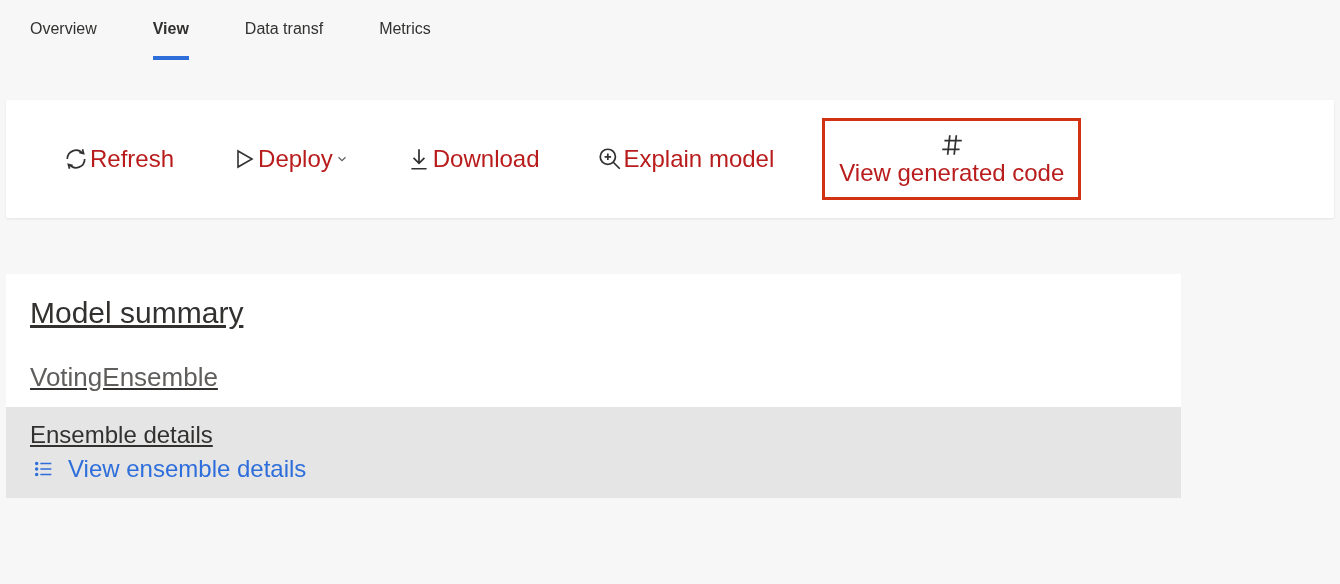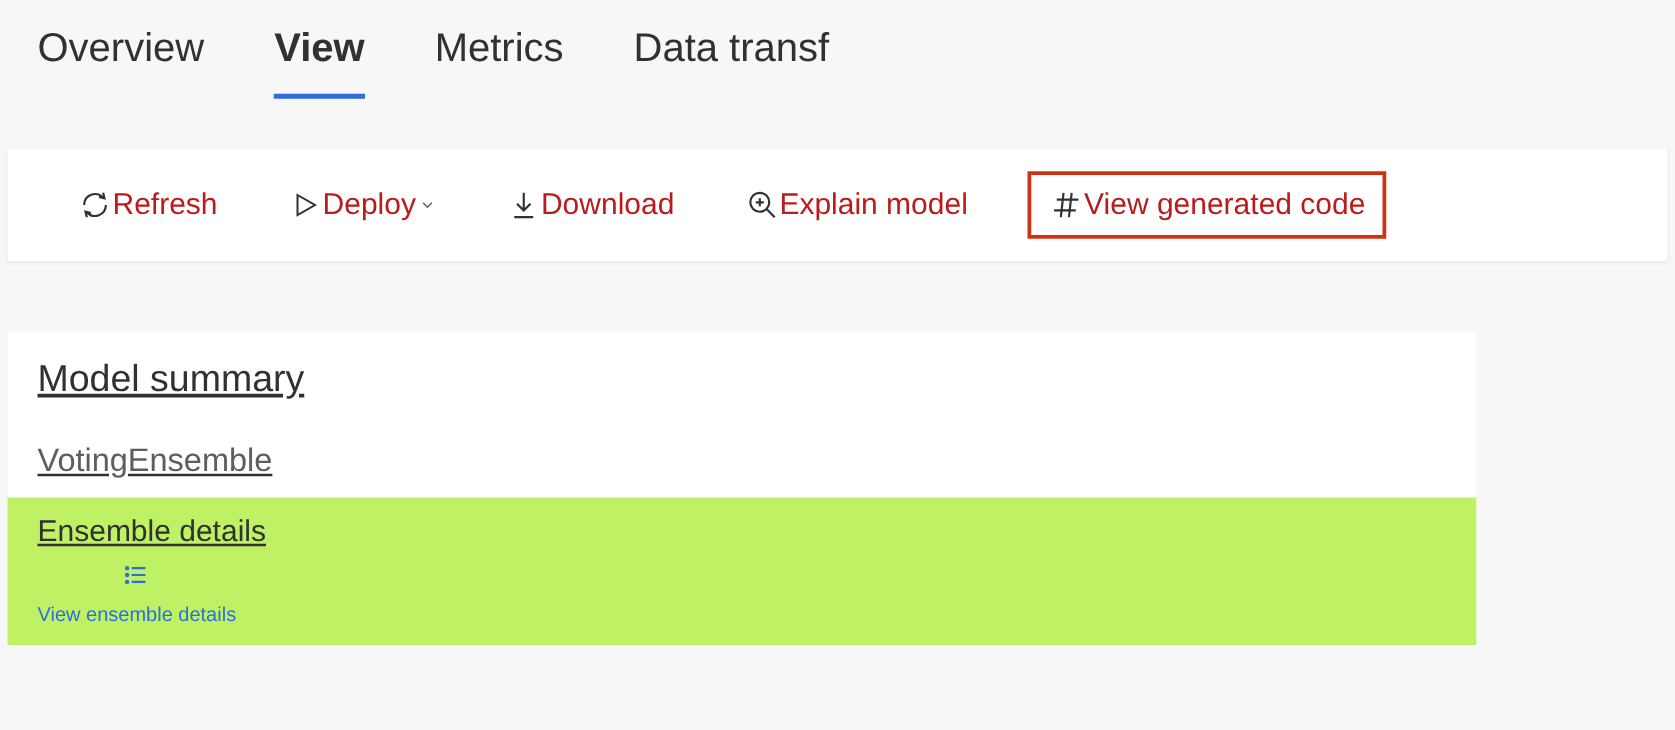--- a/index.html
+++ b/index.html
@@ -15,21 +15,21 @@
       height: 584px;
       overflow: hidden;
     }
     .tab-bar {
       display: flex;
       gap: 56px;
       padding: 20px 30px 0 30px;
       background: #f7f7f7;
     }
     .tab {
-      font-size: 32px;
+      font-size: 16px;
       color: #323130;
       padding-bottom: 18px;
       cursor: pointer;
       white-space: nowrap;
     }
     .tab.active {
       font-weight: 600;
       border-bottom: 4px solid #2e6edb;
     }
     .toolbar {
@@ -49,20 +49,21 @@
       color: #b91c1c;
       cursor: pointer;
       background: none;
       border: none;
       font-family: inherit;
       padding: 6px 8px;
     }
     .toolbar-btn.highlighted {
       border: 3px solid #d13212;
       padding: 10px 14px;
+      flex-direction: column;
     }
     .icon-wrap {
       display: inline-flex;
       align-items: center;
       justify-content: center;
       width: 28px;
       height: 28px;
     }
     .chevron {
       width: 14px;
@@ -78,49 +79,48 @@
     .summary-title {
       font-size: 30px;
       font-weight: 400;
       padding: 22px 24px 18px 24px;
       color: #323130;
     }
     .summary-row {
       padding: 14px 24px;
     }
     .summary-row.shaded {
-      background: #bef264;
+      background: #e5e5e5;
     }
     .field-label {
       font-size: 24px;
       color: #323130;
       margin-bottom: 6px;
     }
     .field-value {
       font-size: 26px;
       color: #605e5c;
     }
     .link {
       color: #2e6edb;
-      font-size: 16px;
+      font-size: 24px;
       cursor: pointer;
       display: inline-flex;
       align-items: center;
       gap: 10px;
-      flex-direction: column;
     }
   </style>
 </head>
 <body>
 
 <div class="tab-bar">
   <div class="tab">Overview</div>
   <div class="tab active">View</div>
+  <div class="tab">Data transf</div>
   <div class="tab">Metrics</div>
-  <div class="tab">Data transf</div>
 </div>
 
 <div class="toolbar">
   <button class="toolbar-btn">
     <span class="icon-wrap">
       <svg viewBox="0 0 24 24" width="26" height="26" fill="none" stroke="#323130" stroke-width="1.6">
         <path d="M4 12a8 8 0 0 1 14-5.3M20 12a8 8 0 0 1-14 5.3"></path>
         <path d="M18 3l1 4-4-1M6 21l-1-4 4 1"></path>
       </svg>
     </span>

